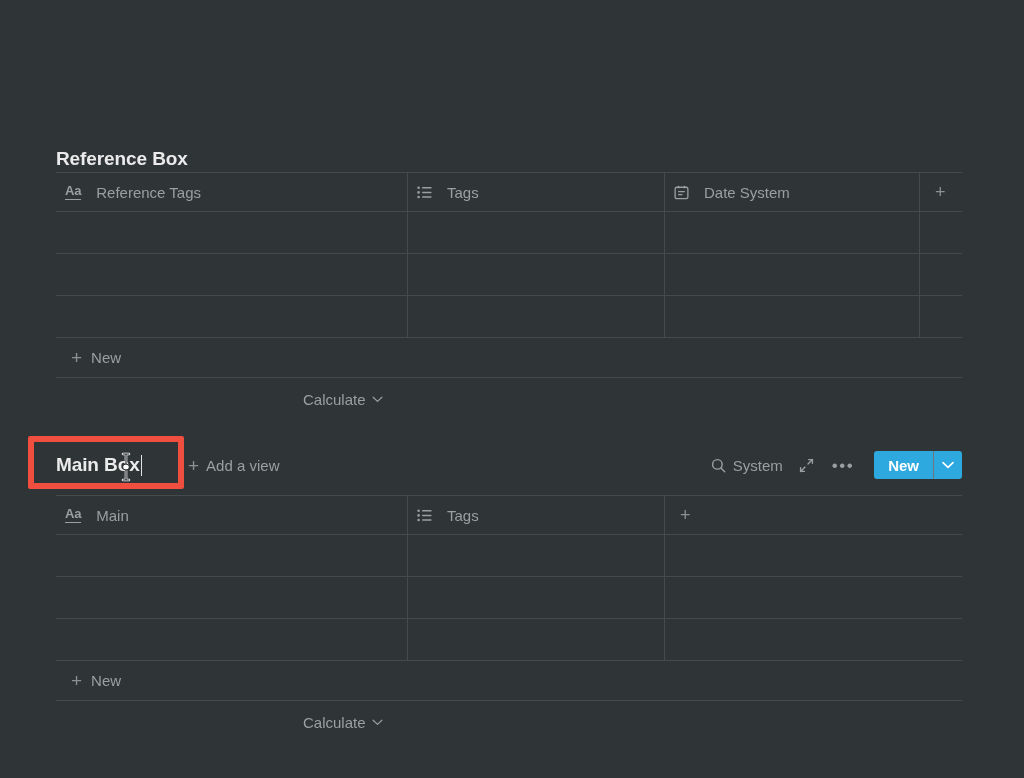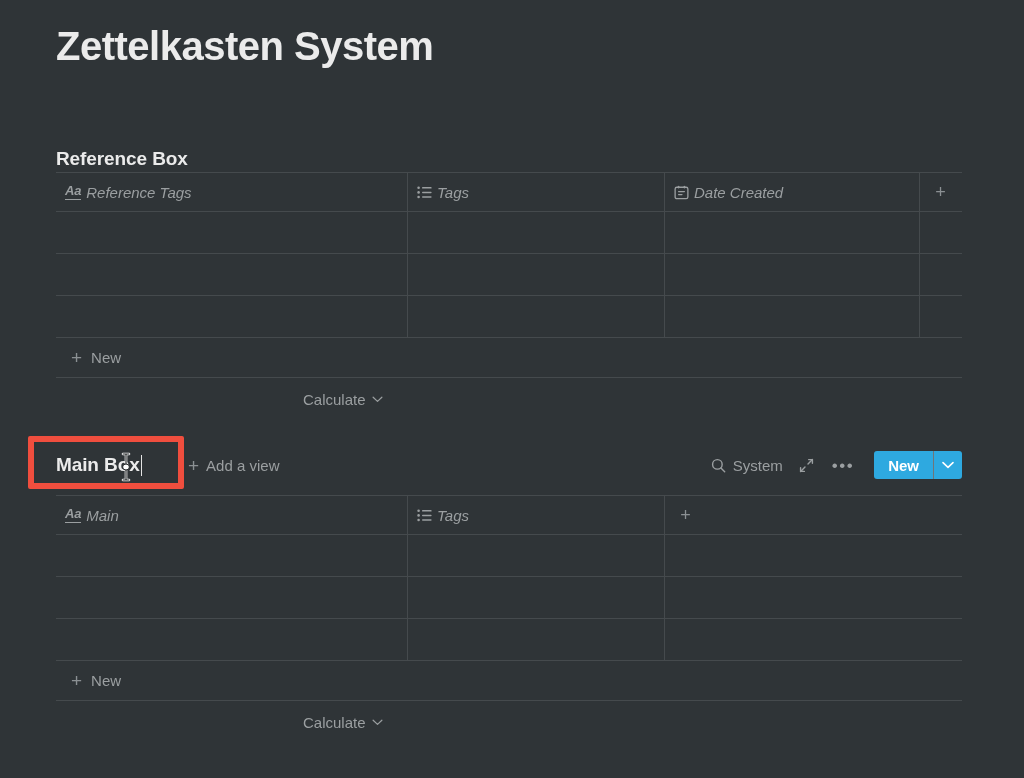--- a/index.html
+++ b/index.html
@@ -161,29 +161,28 @@
   }
   .t-head {
     display: flex;
     height: 40px;
     border-top: 1px solid #454a4d;
     border-bottom: 1px solid #454a4d;
   }
   .t-head .cell {
     display: flex;
     align-items: center;
-    gap: 5px;
+    gap: 15px;
     padding: 0 9px;
     font-size: 15px;
     color: #9b9fa1;
     border-right: 1px solid #454a4d;
     height: 100%;
     overflow: hidden;
     white-space: nowrap;
-    font-style: italic;
   }
   .t-head .cell:last-child { border-right: none; }
   .cell.addcol {
     justify-content: flex-start;
     padding-left: 15px;
     color: #8b9093;
     font-size: 18px;
     font-weight: 300;
   }
 
@@ -241,21 +240,20 @@
     position: absolute;
     z-index: 50;
     pointer-events: none;
   }
 </style>
 </head>
 <body>
 
 <div class="page">
 
-  <div class="page-title">Zettelkasten System</div>
 
   <div class="db-block" style="top:0;">
 
     <div class="db-heading" style="top:132px;margin-top:16px;">Reference Box</div>
 
     <div class="table" style="top:172px; width:906px;">
 
       <div class="t-head">
 
         <div class="cell" style="width:352px;">
@@ -280,21 +278,21 @@
         <div class="cell" style="width:255px;">
           <span class="ic">
             <svg width="15" height="15" viewBox="0 0 16 16" fill="none">
               <rect x="1.2" y="2.4" width="13.6" height="12.2" rx="1.8" stroke="#9b9fa1" stroke-width="1.4"></rect>
               <rect x="4.2" y="6.3" width="7.6" height="1.4" rx="0.7" fill="#9b9fa1"></rect>
               <rect x="4.2" y="9.5" width="5" height="1.4" rx="0.7" fill="#9b9fa1"></rect>
               <rect x="4.2" y="0.7" width="1.4" height="3" rx="0.7" fill="#9b9fa1"></rect>
               <rect x="10.4" y="0.7" width="1.4" height="3" rx="0.7" fill="#9b9fa1"></rect>
             </svg>
           </span>
-          <span>Date Created</span>
+          <span>Date System</span>
         </div>
 
         <div class="cell addcol" style="width:42px;">
           <span>+</span>
         </div>
       </div>
 
       <div class="t-row">
         <div class="cell" style="width:352px;"></div>
         <div class="cell" style="width:257px;"></div>

